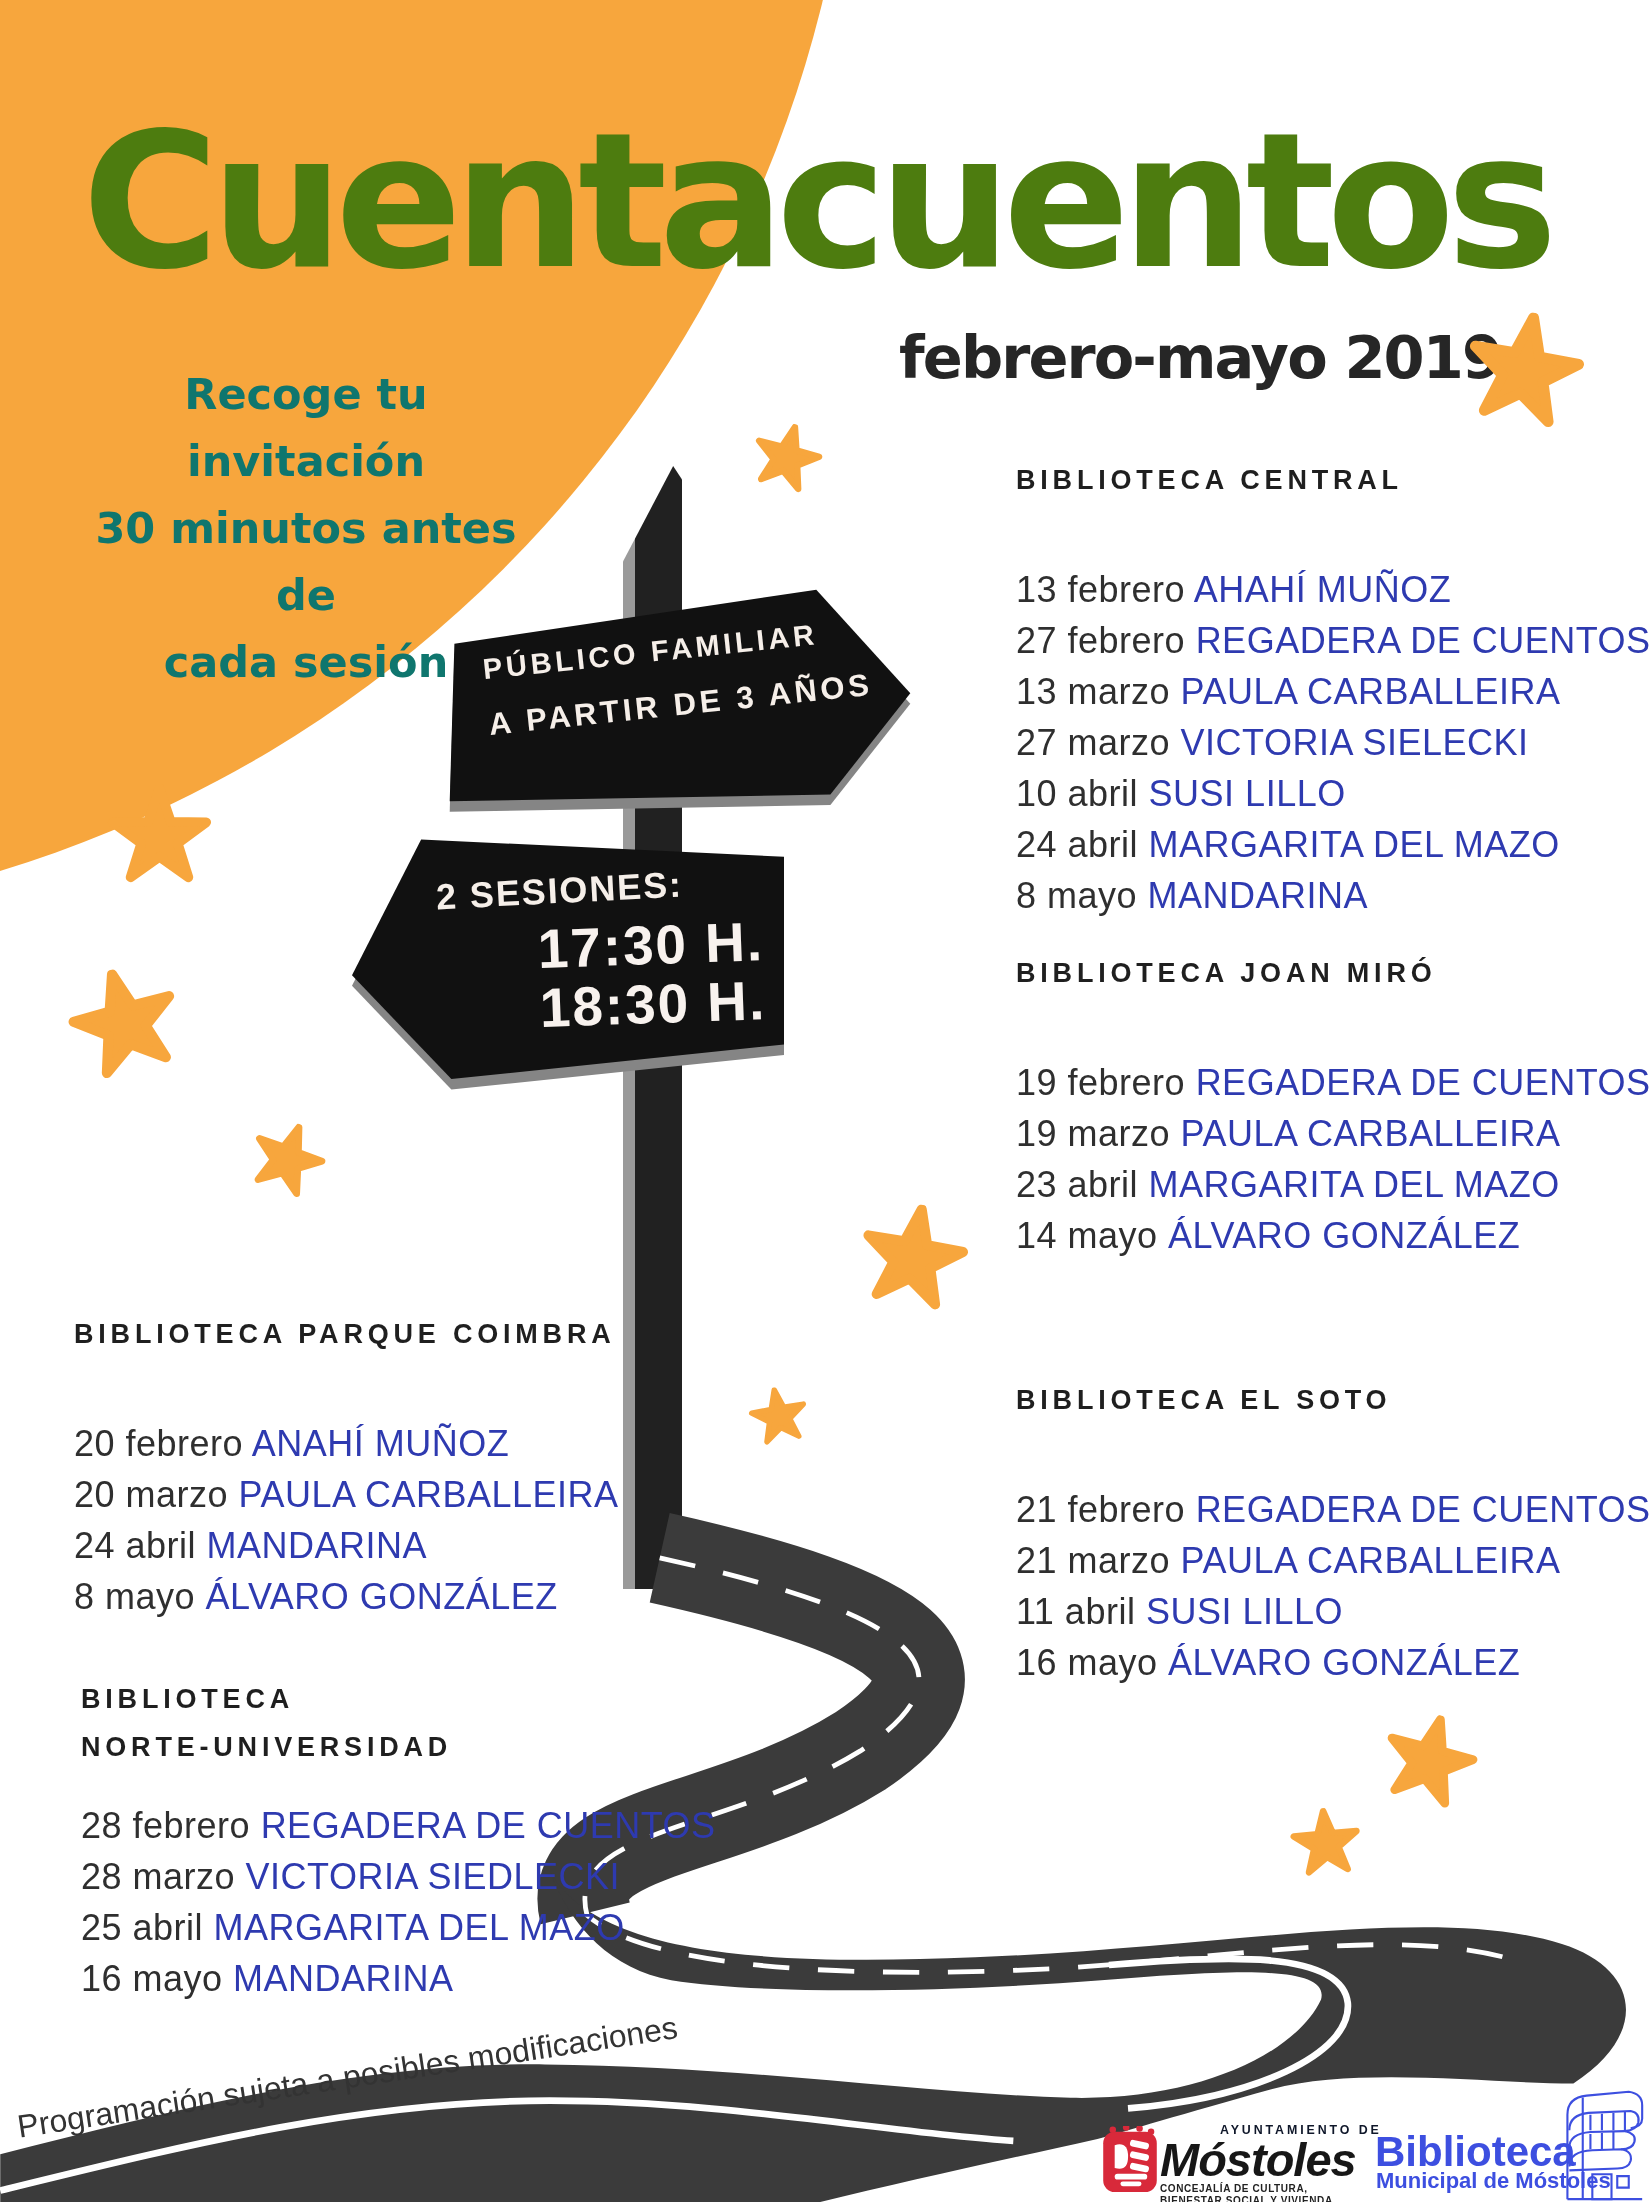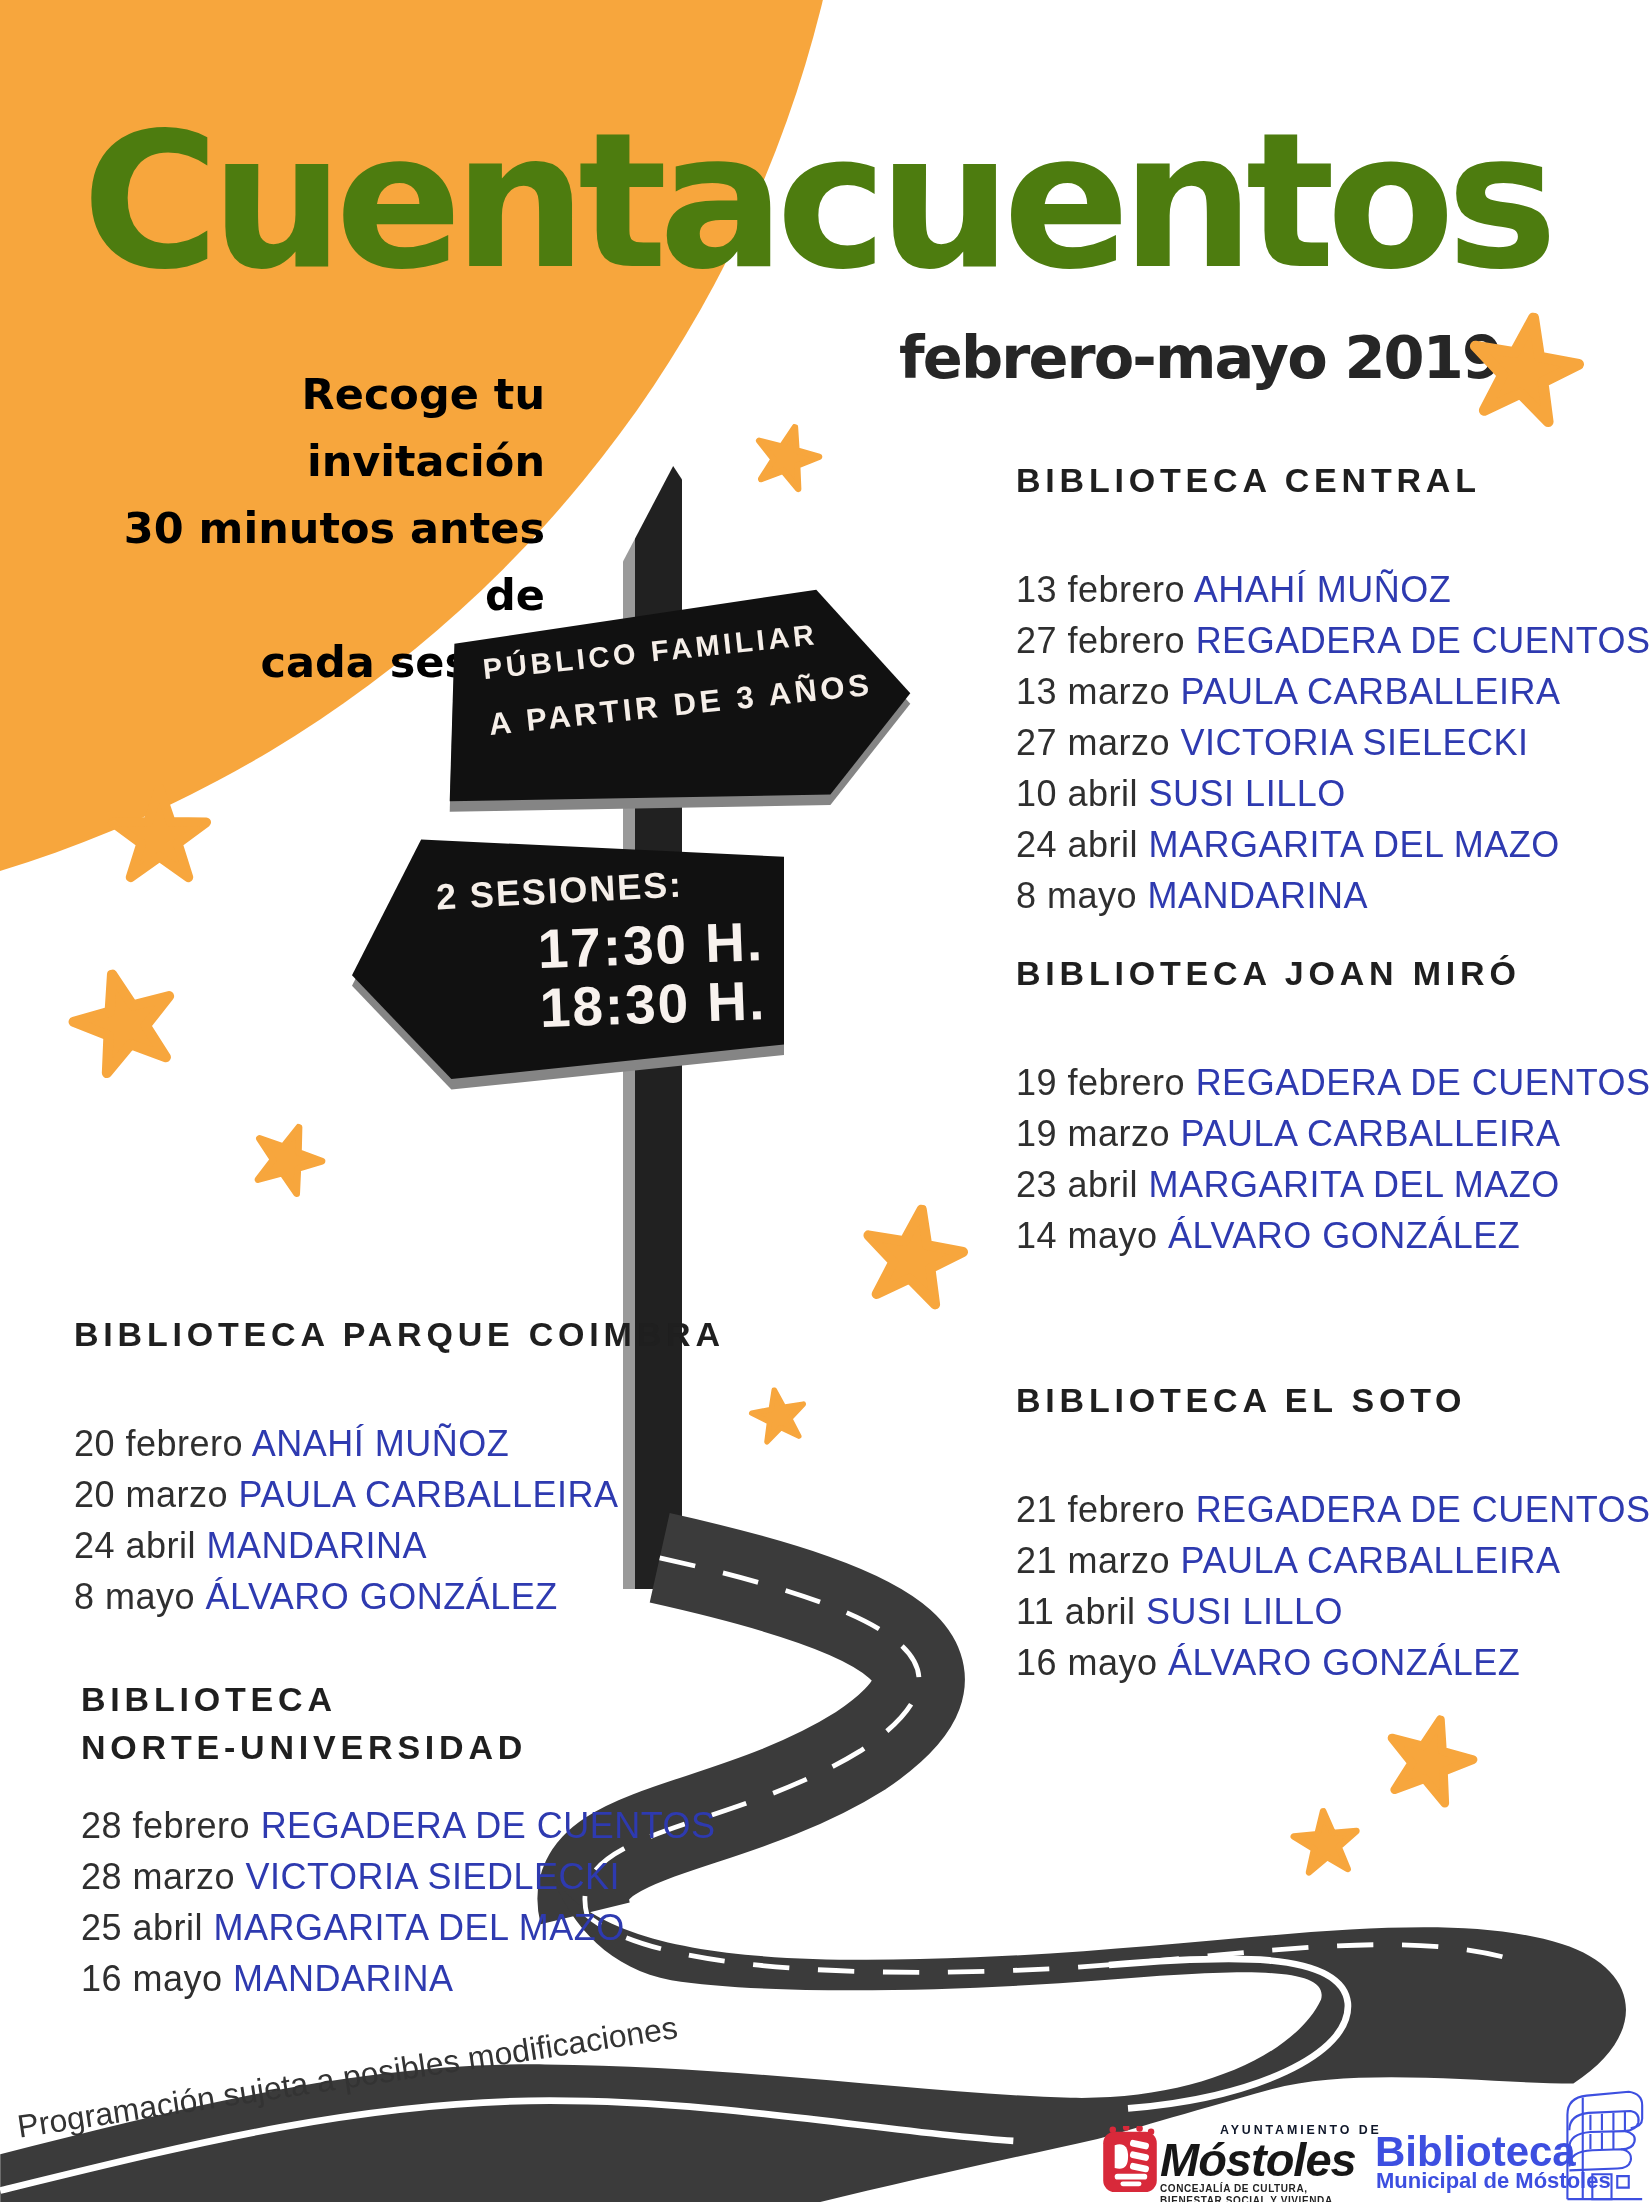--- a/index.html
+++ b/index.html
@@ -10,23 +10,23 @@
   .orange-circle{position:absolute;left:-1559px;top:-1493px;width:2416px;height:2416px;
                  border-radius:50%;background:#F7A63D;}
 
   
   .title{position:absolute;left:82px;top:92px;width:1529px;
          font-family:"DejaVu Sans",sans-serif;font-weight:bold;font-size:187px;
          letter-spacing:-8.6px;color:#4d7c0f;white-space:nowrap;}
   .subtitle{position:absolute;left:899px;top:323px;width:554px;text-align:right;
             font-family:"DejaVu Sans",sans-serif;font-weight:bold;font-size:59px;
             letter-spacing:-1.9px;color:#262626;white-space:nowrap;}
-  .note{position:absolute;left:67px;top:361px;width:478px;text-align:right;
+  .note{position:absolute;left:67px;top:361px;width:478px;text-align:center;
         font-family:"DejaVu Sans",sans-serif;font-weight:bold;font-size:43px;
-        color:#000000;line-height:67px;}
+        color:#0f766e;line-height:67px;}
 
   
   .pole{position:absolute;left:623px;top:466px;width:59px;height:1123px;
         background:linear-gradient(to right,#9a9a9a 0 12.4px,#212121 12.4px);
         clip-path:polygon(85% 0,100% 1.2%,100% 100%,0 100%,0 8.5%);}
   .sign{position:absolute;}
   .sign .face,.sign .edge{position:absolute;left:0;top:0;width:100%;height:100%;}
   .sign .edge{background:#858585;transform:translateY(10.5px);}
   .sign .face{background:#111111;}
   .sign1{left:445px;top:583px;width:470px;height:225px;}
@@ -38,21 +38,21 @@
   .sign2{left:352px;top:837px;width:432px;height:247px;}
   .sign2 .face,.sign2 .edge{clip-path:polygon(16% 1%,100% 8%,100% 84%,23% 98%,0 56%);}
   .sign2 .label{position:absolute;left:84px;top:32.5px;transform:rotate(-3deg);
         color:#f6efe9;font-weight:bold;font-size:36px;letter-spacing:1.9px;white-space:nowrap;}
   .sign2 .times{position:absolute;left:134px;top:80px;width:279px;text-align:right;
         transform:rotate(-2deg);color:#f8f2ee;font-weight:bold;font-size:55px;
         letter-spacing:1.9px;line-height:59px;white-space:nowrap;}
 
   
   .section{position:absolute;white-space:nowrap;}
-  .section h2{margin:0;font-size:34px;font-weight:bold;letter-spacing:4.8px;
+  .section h2{margin:0;font-size:27px;font-weight:bold;letter-spacing:4.8px;
               color:#1f1f1f;white-space:pre-line;line-height:48px;}
   .section .events{margin-top:60px;}
   .section .events .event{font-size:36px;line-height:51px;letter-spacing:0.5px;}
   .section .events .date{color:#2f2f2f;}
   .section .events .artist{color:#2e3ab0;}
   .sec-central{left:1016px;top:456px;}
   .sec-joan{left:1016px;top:949px;}
   .sec-coimbra{left:74px;top:1310px;}
   .sec-soto{left:1016px;top:1376px;}
   .sec-norte{left:81px;top:1675px;}

